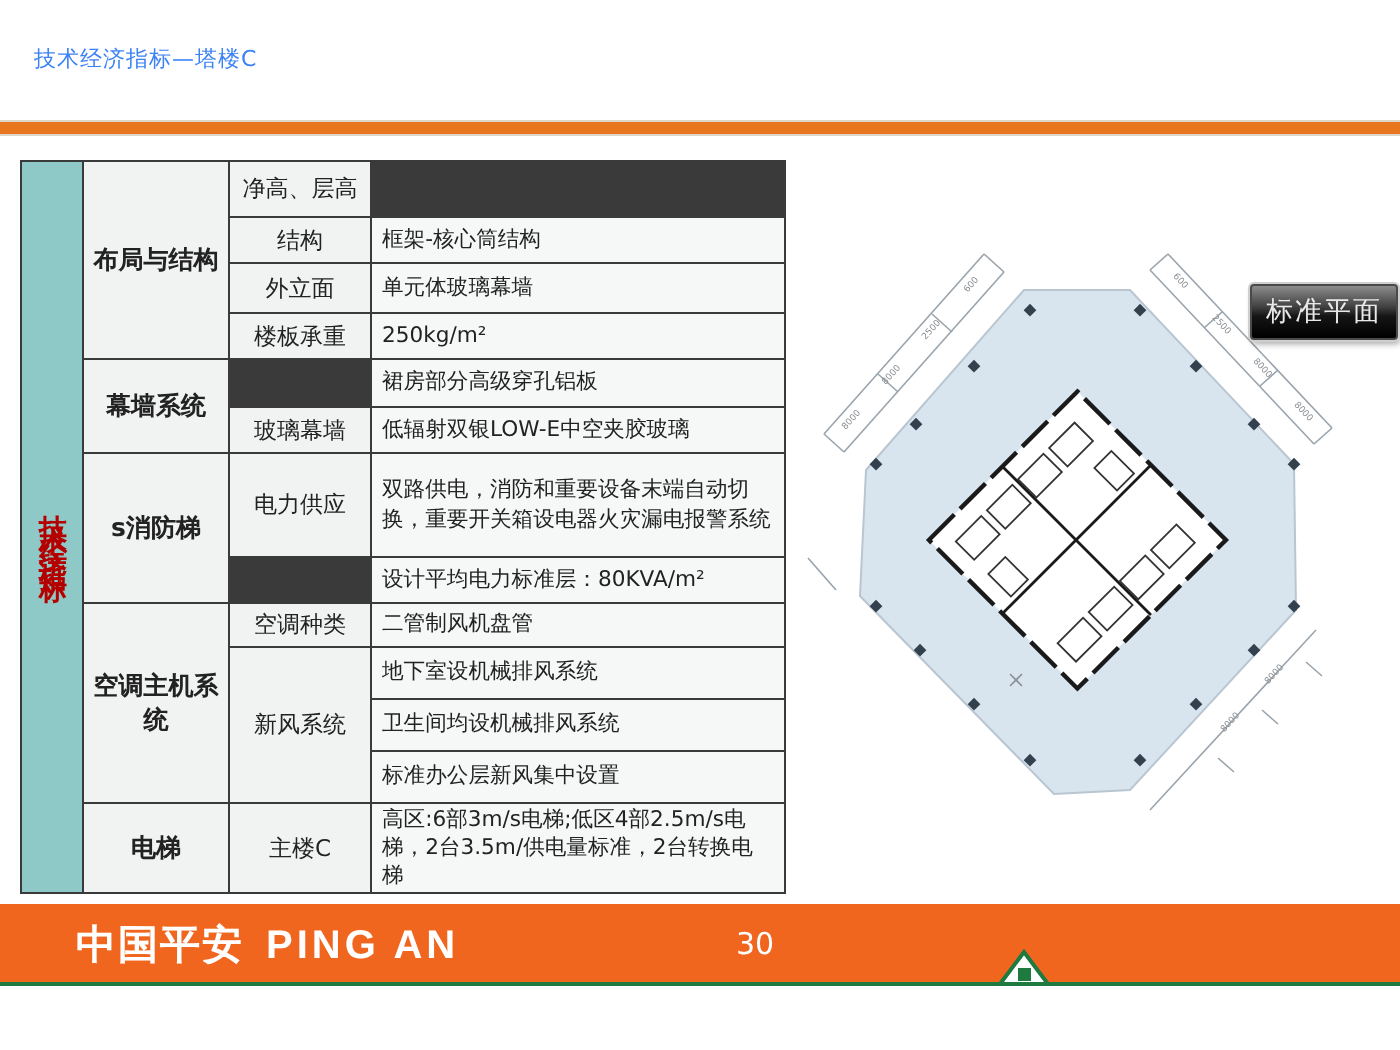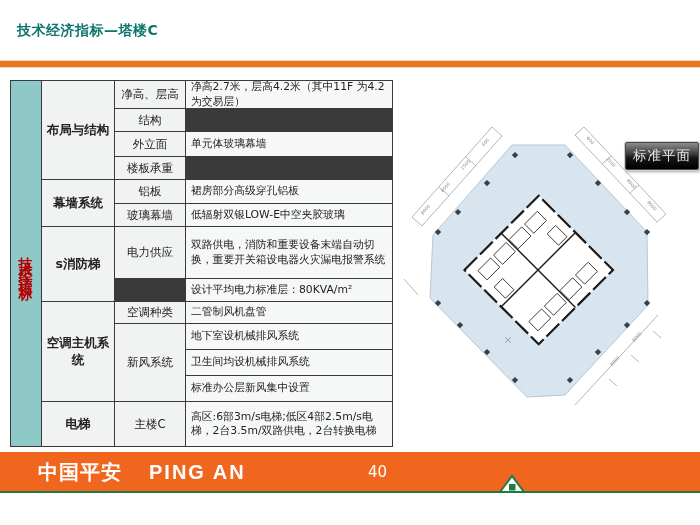--- a/index.html
+++ b/index.html
@@ -1,19 +1,19 @@
 <!DOCTYPE html>
 <html><head>
 <meta charset="utf-8">
 <style>
   html,body{margin:0;padding:0;background:#fff;}
   .slide{position:relative;width:700px;height:525px;background:#fff;overflow:hidden;
          font-family:"DejaVu Sans",sans-serif;}
-  .page-title{position:absolute;left:17px;top:22px;font-size:14px;font-weight:bold;
-              color:#0f766e;letter-spacing:.5px;}
+  .page-title{position:absolute;left:17px;top:22px;font-size:11px;font-weight:normal;
+              color:#3b82f6;letter-spacing:.5px;}
   .divider{position:absolute;left:0;top:60px;width:700px;height:6px;background:#E8761F;
            border-top:1px solid #ded6ca;border-bottom:1px solid #ded6ca;}
   
   .spec-table{position:absolute;left:10px;top:80px;display:grid;
               grid-template-columns:30px 72px 70px 206px;
               grid-template-rows:27px 22px 24px 22px 23px 22px 51px 22px 21px 25px 25px 25px 44px;
               gap:1px;background:#3a3a3a;border:1px solid #3a3a3a;}
   .cell{background:#f1f2f2;display:flex;align-items:center;justify-content:center;
         text-align:center;color:#222;padding:7px 3px;overflow:hidden;}
   .side{grid-column:1;grid-row:1 / span 13;background:#8FC9C7;color:#B50000;
@@ -27,21 +27,21 @@
   .floor-plan{position:absolute;left:398px;top:83px;width:302px;height:366px;}
   .plan-caption{position:absolute;left:625px;top:142px;width:72px;height:26px;
         background:linear-gradient(180deg,#8c8c8c 0%,#3d3d3d 42%,#151515 58%,#000 100%);
         border:1px solid #4a4a4a;border-radius:2px;
         box-shadow:0 0 0 1px #cfcfcf,1px 2px 3px rgba(0,0,0,.35);
         color:#e9e9e9;font-size:13.5px;letter-spacing:1px;
         display:flex;align-items:center;justify-content:center;}
   
   .footer-bar{position:absolute;left:0;top:452px;width:700px;height:39px;background:#F0661F;}
   .footer-line{position:absolute;left:0;top:491px;width:700px;height:2px;background:#1E7A3E;}
-  .logo{position:absolute;left:38px;top:459px;display:flex;align-items:baseline;gap:27px;
+  .logo{position:absolute;left:38px;top:459px;display:flex;align-items:baseline;gap:11px;
         color:#fff;font-weight:bold;}
   .logo-zh{font-size:20px;letter-spacing:1px;}
   .logo-en{font-size:20px;letter-spacing:2px;font-family:"Liberation Sans",sans-serif;}
   .page-num{position:absolute;left:368px;top:463px;color:#fff;font-size:15px;}
   .peak{position:absolute;left:498px;top:473px;}
 </style>
 </head>
 <body>
 
 <div class="slide">
@@ -55,38 +55,38 @@
     <div class="cell grp" style="grid-column:2;grid-row:5 / span 2">幕墙系统</div>
     <div class="cell grp" style="grid-column:2;grid-row:1 / span 4">布局与结构</div>
     <div class="cell grp" style="grid-column:2;grid-row:7 / span 2">s消防梯</div>
     <div class="cell grp" style="grid-column:2;grid-row:9 / span 4">空调主机系统</div>
     <div class="cell grp" style="grid-column:2;grid-row:13">电梯</div>
 
     <div class="cell attr" style="grid-column:3;grid-row:1">净高、层高</div>
     <div class="cell attr" style="grid-column:3;grid-row:2">结构</div>
     <div class="cell attr" style="grid-column:3;grid-row:4">楼板承重</div>
     <div class="cell attr" style="grid-column:3;grid-row:3">外立面</div>
-    <div class="cell attr" style="grid-column:3;grid-row:5">铝板</div>
     <div class="cell attr" style="grid-column:3;grid-row:6">玻璃幕墙</div>
     <div class="cell attr" style="grid-column:3;grid-row:7">电力供应</div>
     <div class="cell attr" style="grid-column:3;grid-row:10 / span 3">新风系统</div>
     <div class="cell attr" style="grid-column:3;grid-row:9">空调种类</div>
     <div class="cell attr" style="grid-column:3;grid-row:13">主楼C</div>
 
-    <div class="cell val" style="grid-column:4;grid-row:1">净高2.7米，层高4.2米（其中11F 为4.2为交易层）</div>
+    <div class="cell val" style="grid-column:4;grid-row:2">框架-核心筒结构</div>
     <div class="cell val" style="grid-column:4;grid-row:3">单元体玻璃幕墙</div>
+    <div class="cell val" style="grid-column:4;grid-row:4">250kg/m²</div>
     <div class="cell val" style="grid-column:4;grid-row:5">裙房部分高级穿孔铝板</div>
     <div class="cell val" style="grid-column:4;grid-row:6">低辐射双银LOW-E中空夹胶玻璃</div>
     <div class="cell val" style="grid-column:4;grid-row:7">双路供电，消防和重要设备末端自动切换，重要开关箱设电器火灾漏电报警系统</div>
     <div class="cell val" style="grid-column:4;grid-row:8">设计平均电力标准层：80KVA/m²</div>
     <div class="cell val" style="grid-column:4;grid-row:9">二管制风机盘管</div>
     <div class="cell val" style="grid-column:4;grid-row:10">地下室设机械排风系统</div>
     <div class="cell val" style="grid-column:4;grid-row:11">卫生间均设机械排风系统</div>
     <div class="cell val" style="grid-column:4;grid-row:12">标准办公层新风集中设置</div>
-    <div class="cell val" style="grid-column:4;grid-row:13">高区:6部3m/s电梯;低区4部2.5m/s电梯，2台3.5m/双路供电，2台转换电梯</div>
+    <div class="cell val" style="grid-column:4;grid-row:13">高区:6部3m/s电梯;低区4部2.5m/s电梯，2台3.5m/供电量标准，2台转换电梯</div>
   </div>
 
   <svg class="floor-plan" viewBox="0 0 302 366" width="302" height="366">
 
     <polygon points="114,62 167,62 249,149 250,222 167,312 129,314 32,215 35,152" fill="#D9E5EE" stroke="#B9C6D1" stroke-width="1"></polygon>
 
     <g stroke="#9AA4AC" stroke-width="0.8">
       <line x1="24" y1="143" x2="104" y2="53"></line>
         <line x1="14" y1="134" x2="94" y2="44"></line>
       <line x1="24" y1="143" x2="14" y2="134"></line>
@@ -169,19 +169,19 @@
   </svg>
 
   <div class="plan-caption">标准平面</div>
 
   <div class="footer-bar"></div>
   <div class="footer-line"></div>
   <div class="logo">
     <span class="logo-zh">中国平安</span>
     <span class="logo-en">PING AN</span>
   </div>
-  <div class="page-num">40</div>
+  <div class="page-num">30</div>
   <svg class="peak" width="28" height="20" viewBox="0 0 28 20">
     <path d="M2,19 L14,3 L26,19 Z" fill="#FFFFFF" stroke="#1E7A3E" stroke-width="2"></path>
     <rect x="11" y="11" width="6.5" height="6.5" fill="#1E7A3E"></rect>
   </svg>
 
 </div>
 
 </body></html>

